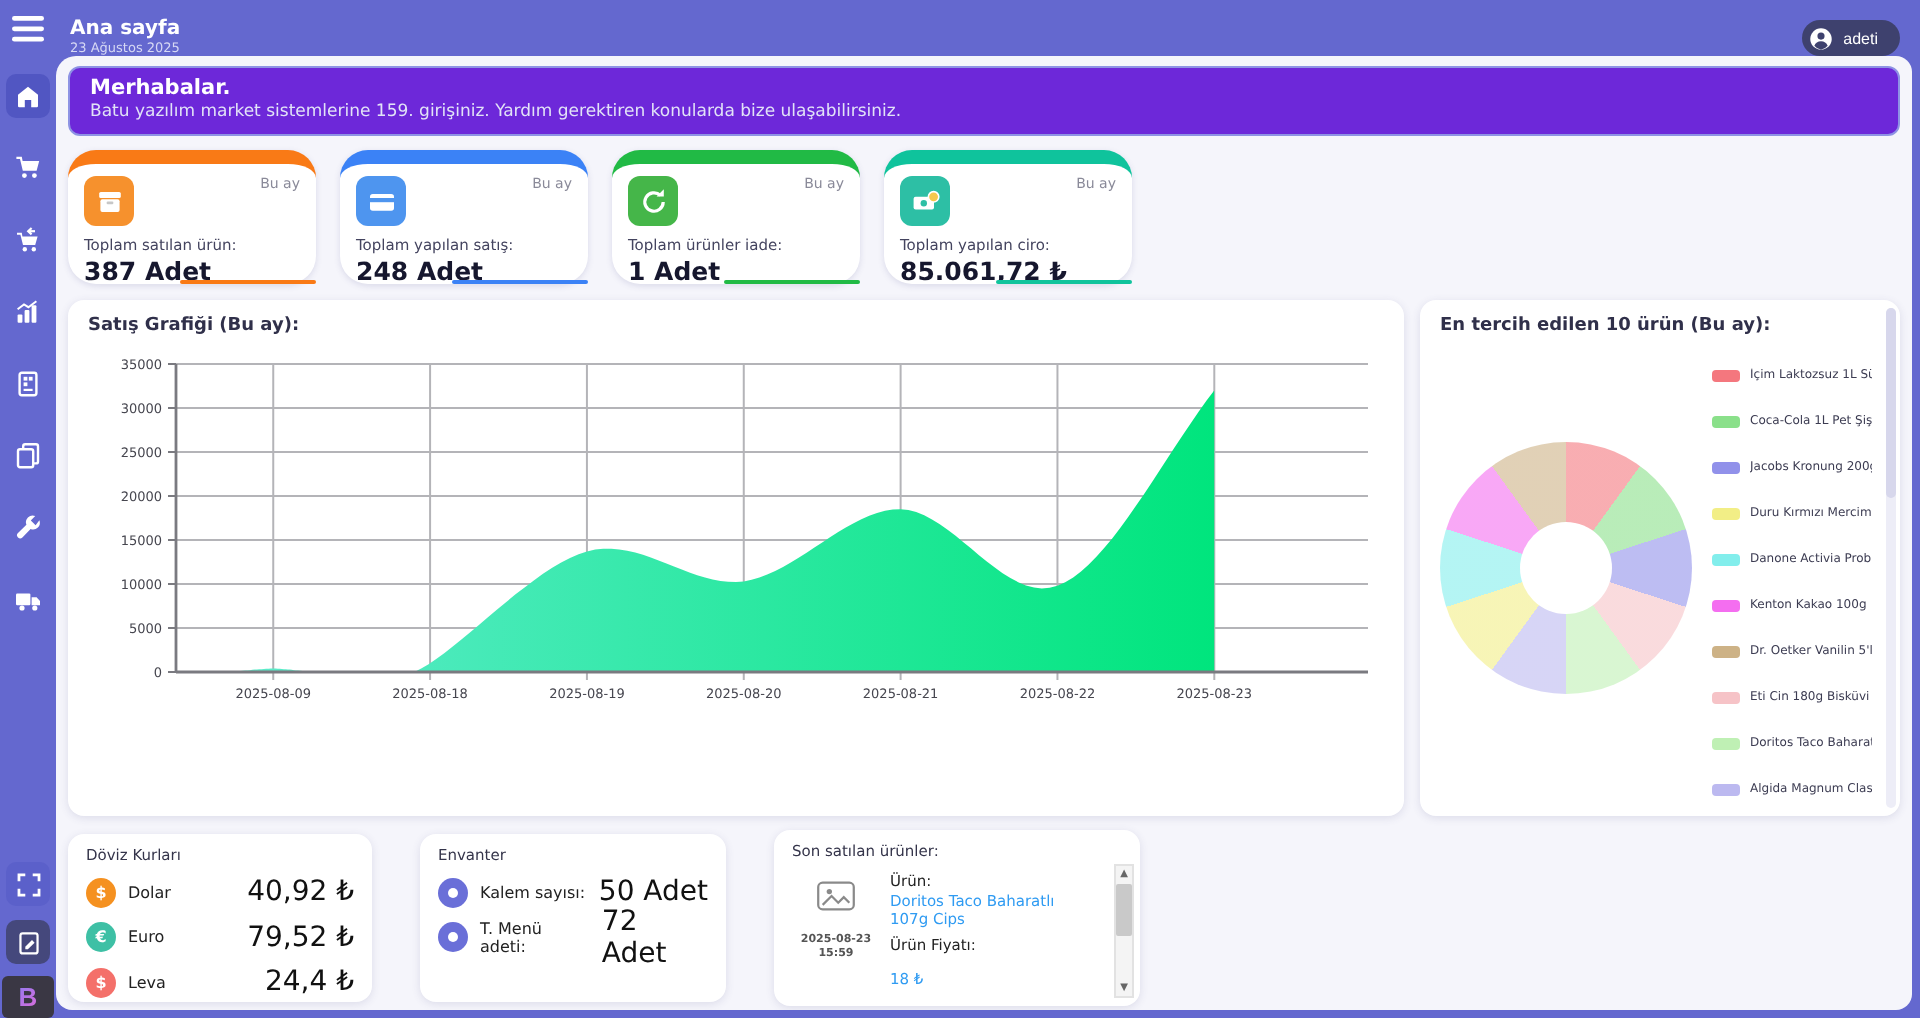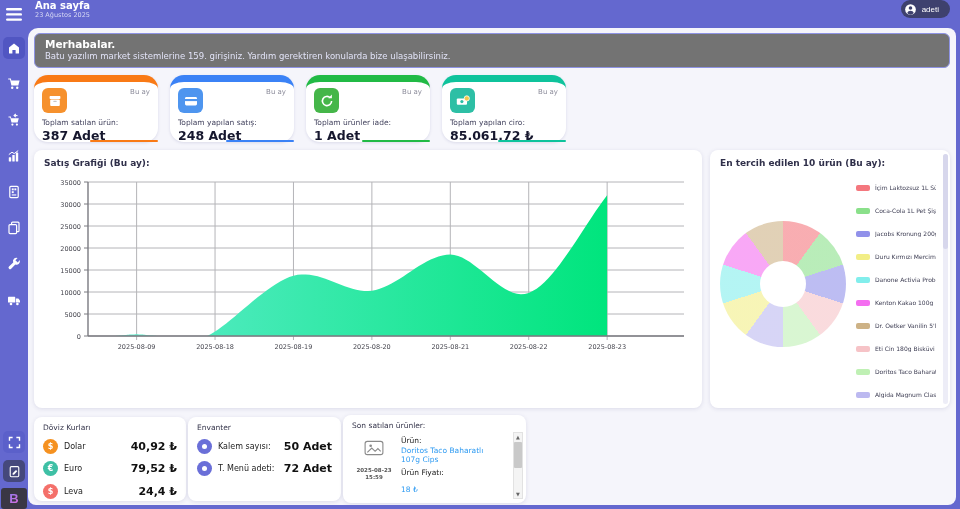--- a/index.html
+++ b/index.html
@@ -1,41 +1,41 @@
 <!DOCTYPE html>
 <html><head>
 <meta charset="utf-8">
 <style>
   *{margin:0;padding:0;box-sizing:border-box}
   html,body{width:960px;height:509px;overflow:hidden}
   body{font-family:"DejaVu Sans","Liberation Sans",sans-serif;background:#6468cf}
   .app{position:relative;width:960px;height:509px}
 
   
-  .topbar{position:absolute;top:0;left:0;right:0;height:28px;display:flex;align-items:flex-start}
+  .topbar{position:absolute;top:0;left:0;right:0;height:28px;display:flex;align-items:flex-end}
   .hamburger{width:28px;height:28px;display:flex;align-items:center;justify-content:center;background:none;border:none;cursor:pointer}
   .titles{margin-left:7px;line-height:1.15}
   .title{font-size:10px;font-weight:600;color:#fff}
   .date{font-size:6.5px;color:#d6d8f4}
   .user-pill{margin-left:auto;margin-right:10px;height:18px;background:#3e416e;border:none;border-radius:9px;display:flex;align-items:center;gap:5px;padding:0 11px 0 3px;color:#fff;font-size:8px;cursor:pointer}
 
   
   .sidebar{position:absolute;left:0;top:28px;bottom:0;width:28px;display:flex;flex-direction:column;align-items:center;padding-top:9px}
   .side-btn{width:22px;height:22px;flex:none;display:flex;align-items:center;justify-content:center;border:none;border-radius:5px;background:transparent;margin-bottom:14px;cursor:pointer}
   .side-btn.active{background:#5156c2}
   .side-spacer{flex:1}
   .side-btn.fs{background:#5b60ca;margin-bottom:7px}
   .side-btn.notes{background:#45487c;margin-bottom:6px}
   .logo-tile{width:26px;height:21px;background:#3a3744;border-radius:3px;display:flex;align-items:center;justify-content:center;border:none;cursor:pointer}
   .logo-tile span{font-size:13px;font-weight:700;background:linear-gradient(135deg,#8d7bf2,#e26bd8);-webkit-background-clip:text;background-clip:text;color:transparent}
 
   
   .main{position:absolute;left:28px;top:28px;right:4px;bottom:4px;background:#f5f5fb;border-radius:10px 8px 8px 8px;padding:5px 6px;overflow:hidden}
 
-  .banner{background:#737373;border:1px solid #8e93e4;border-radius:6px;padding:4px 10px 6px;margin-bottom:7px}
+  .banner{background:#6d28d9;border:1px solid #8e93e4;border-radius:6px;padding:4px 10px 6px;margin-bottom:7px}
   .banner-title{color:#fff;font-weight:700;font-size:10.5px}
   .banner-msg{color:#e2e3f7;font-size:8.5px;margin-top:1px}
 
   .cards-row{display:flex;gap:12px;margin-bottom:8px}
   .stat-card{width:124px;height:67px;background:#fff;border-radius:14px;border-top:7px solid #404040;box-shadow:0 1px 3px rgba(80,80,140,.16);position:relative;padding:6px 8px 0}
   .card-icon{width:25px;height:25px;border-radius:6px;display:flex;align-items:center;justify-content:center}
   .bu-ay{position:absolute;top:6px;right:8px;font-size:7px;color:#8a8a99}
   .stat-label{font-size:7.5px;color:#44445f;margin-top:5px}
   .stat-value{font-size:12.5px;font-weight:700;color:#16172e;margin-top:1px}
   .underline{position:absolute;right:0;bottom:0;width:55%;height:2px;border-radius:2px;background:#ccc}
@@ -51,30 +51,30 @@
   .donut-wrap{position:absolute;left:10px;top:71px;width:126px;height:126px}
   .donut{width:126px;height:126px;border-radius:50%}
   .donut-hole{position:absolute;left:50%;top:50%;width:46px;height:46px;margin:-23px 0 0 -23px;background:#fff;border-radius:50%}
   .legend{position:absolute;left:146px;top:26px;right:14px;list-style:none}
   .legend li{display:flex;align-items:center;gap:5px;height:23px;cursor:pointer}
   .swatch{width:14px;height:6px;border-radius:2px;flex:none;background:#999}
   .legend-label{font-size:6px;color:#3c3c52;white-space:nowrap;overflow:hidden}
   .vscroll{position:absolute;right:2px;top:4px;bottom:4px;width:5px;background:#ededf7;border-radius:3px}
   .vscroll-thumb{width:5px;height:38%;background:#d7d7ec;border-radius:3px}
 
-  .bottom-row{display:flex;gap:2px}
+  .bottom-row{display:flex;gap:24px}
   .info-card{height:84px;padding:6px 9px}
   .fx-card{width:152px}
   .inv-card{width:153px}
   .sold-card{width:183px;height:88px;position:relative;margin-top:-2px;padding:6px 9px}
   .card-title-sm{font-size:7.5px;color:#34344a;margin-bottom:3px}
   .row-line{display:flex;align-items:center;height:22.5px;gap:6px}
   .fx-icon{width:15px;height:15px;border-radius:50%;color:#fff;font-size:8px;font-weight:600;display:flex;align-items:center;justify-content:center;flex:none}
   .row-name{font-size:8px;color:#222}
-  .row-value{margin-left:auto;font-size:11px;font-weight:700;color:#111}
+  .row-value{margin-left:auto;font-size:14px;font-weight:400;color:#111}
   .inv-icon{width:15px;height:15px;border-radius:50%;background:#6a6fd8;flex:none;display:flex;align-items:center;justify-content:center}
   .inv-icon i{width:5px;height:5px;border-radius:50%;background:#fff}
 
   .sold-body{display:flex;padding-right:13px}
   .sold-left{width:44px;text-align:center;padding-top:7px}
   .sold-ts{font-size:5.5px;font-weight:700;color:#555;margin-top:7px;line-height:1.35}
   .sold-right{flex:1;padding-left:5px;padding-top:1px}
   .sold-lbl{font-size:7.5px;font-weight:400;color:#222;margin-top:2px}
   .sold-link{display:inline-block;font-size:7.5px;color:#2f9bf2;margin-top:1px;text-decoration:none}
   .sold-scroll{position:absolute;right:3px;top:17px;bottom:4px;width:10px;background:#f4f4f4;border:1px solid #e2e2e2;display:flex;flex-direction:column;align-items:center}

